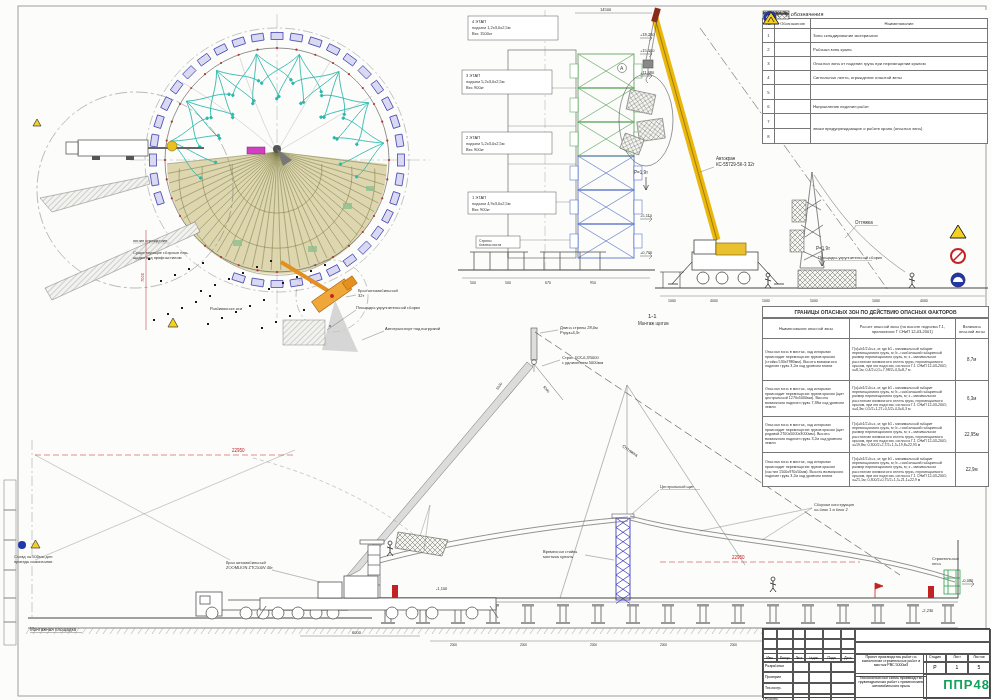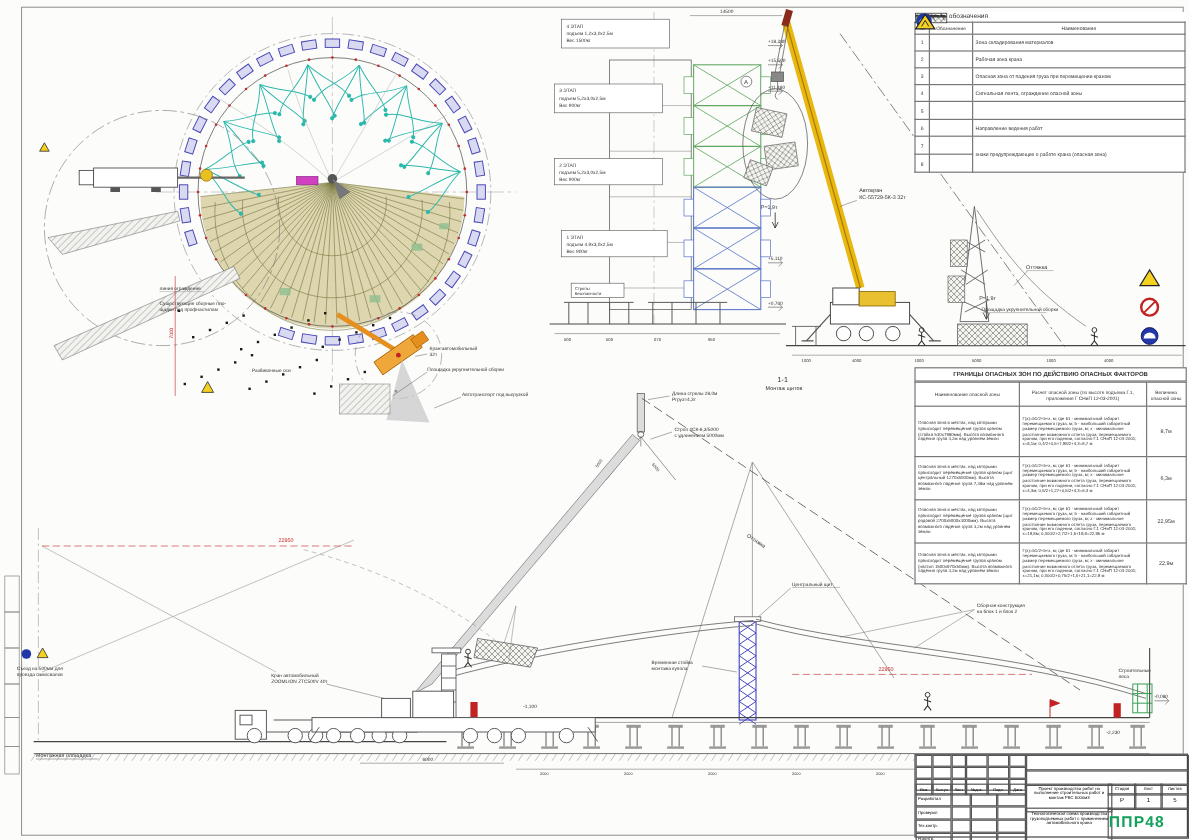--- a/index.html
+++ b/index.html
@@ -30,21 +30,21 @@
   .tb{position:absolute;left:762px;top:628px;width:226px;height:68px;background:#fff;
       border:1px solid #444;}
   .cell{position:absolute;border:0.5px solid #555;font-size:3.5px;overflow:hidden;}
   .grid6{position:absolute;display:grid;grid-template-columns:14px 16px 12px 18px 18px 14px;}
   .grid6 div{border:0.5px solid #555;height:8px;font-size:3.3px;text-align:center;
     line-height:8px;overflow:hidden}
   .roles{position:absolute;display:grid;grid-template-columns:30px 16px 22px 24px;}
   .roles div{border:0.5px solid #555;height:9px;font-size:3.5px;line-height:9px;
     padding-left:1px;overflow:hidden}
   .logo{color:#13a15c;font-weight:bold;font-size:13px;letter-spacing:1px;
-    text-align:left;line-height:22px;}
+    text-align:right;line-height:22px;}
 </style>
 </head>
 <body>
 
 <div class="sheet">
 
 <svg id="dw" width="991" height="700" viewBox="0 0 991 700">
   <defs>
     <pattern id="hatchG" width="4" height="4" patternUnits="userSpaceOnUse" patternTransform="rotate(45)">
       <rect width="4" height="4" fill="#f2f2ef"></rect>

